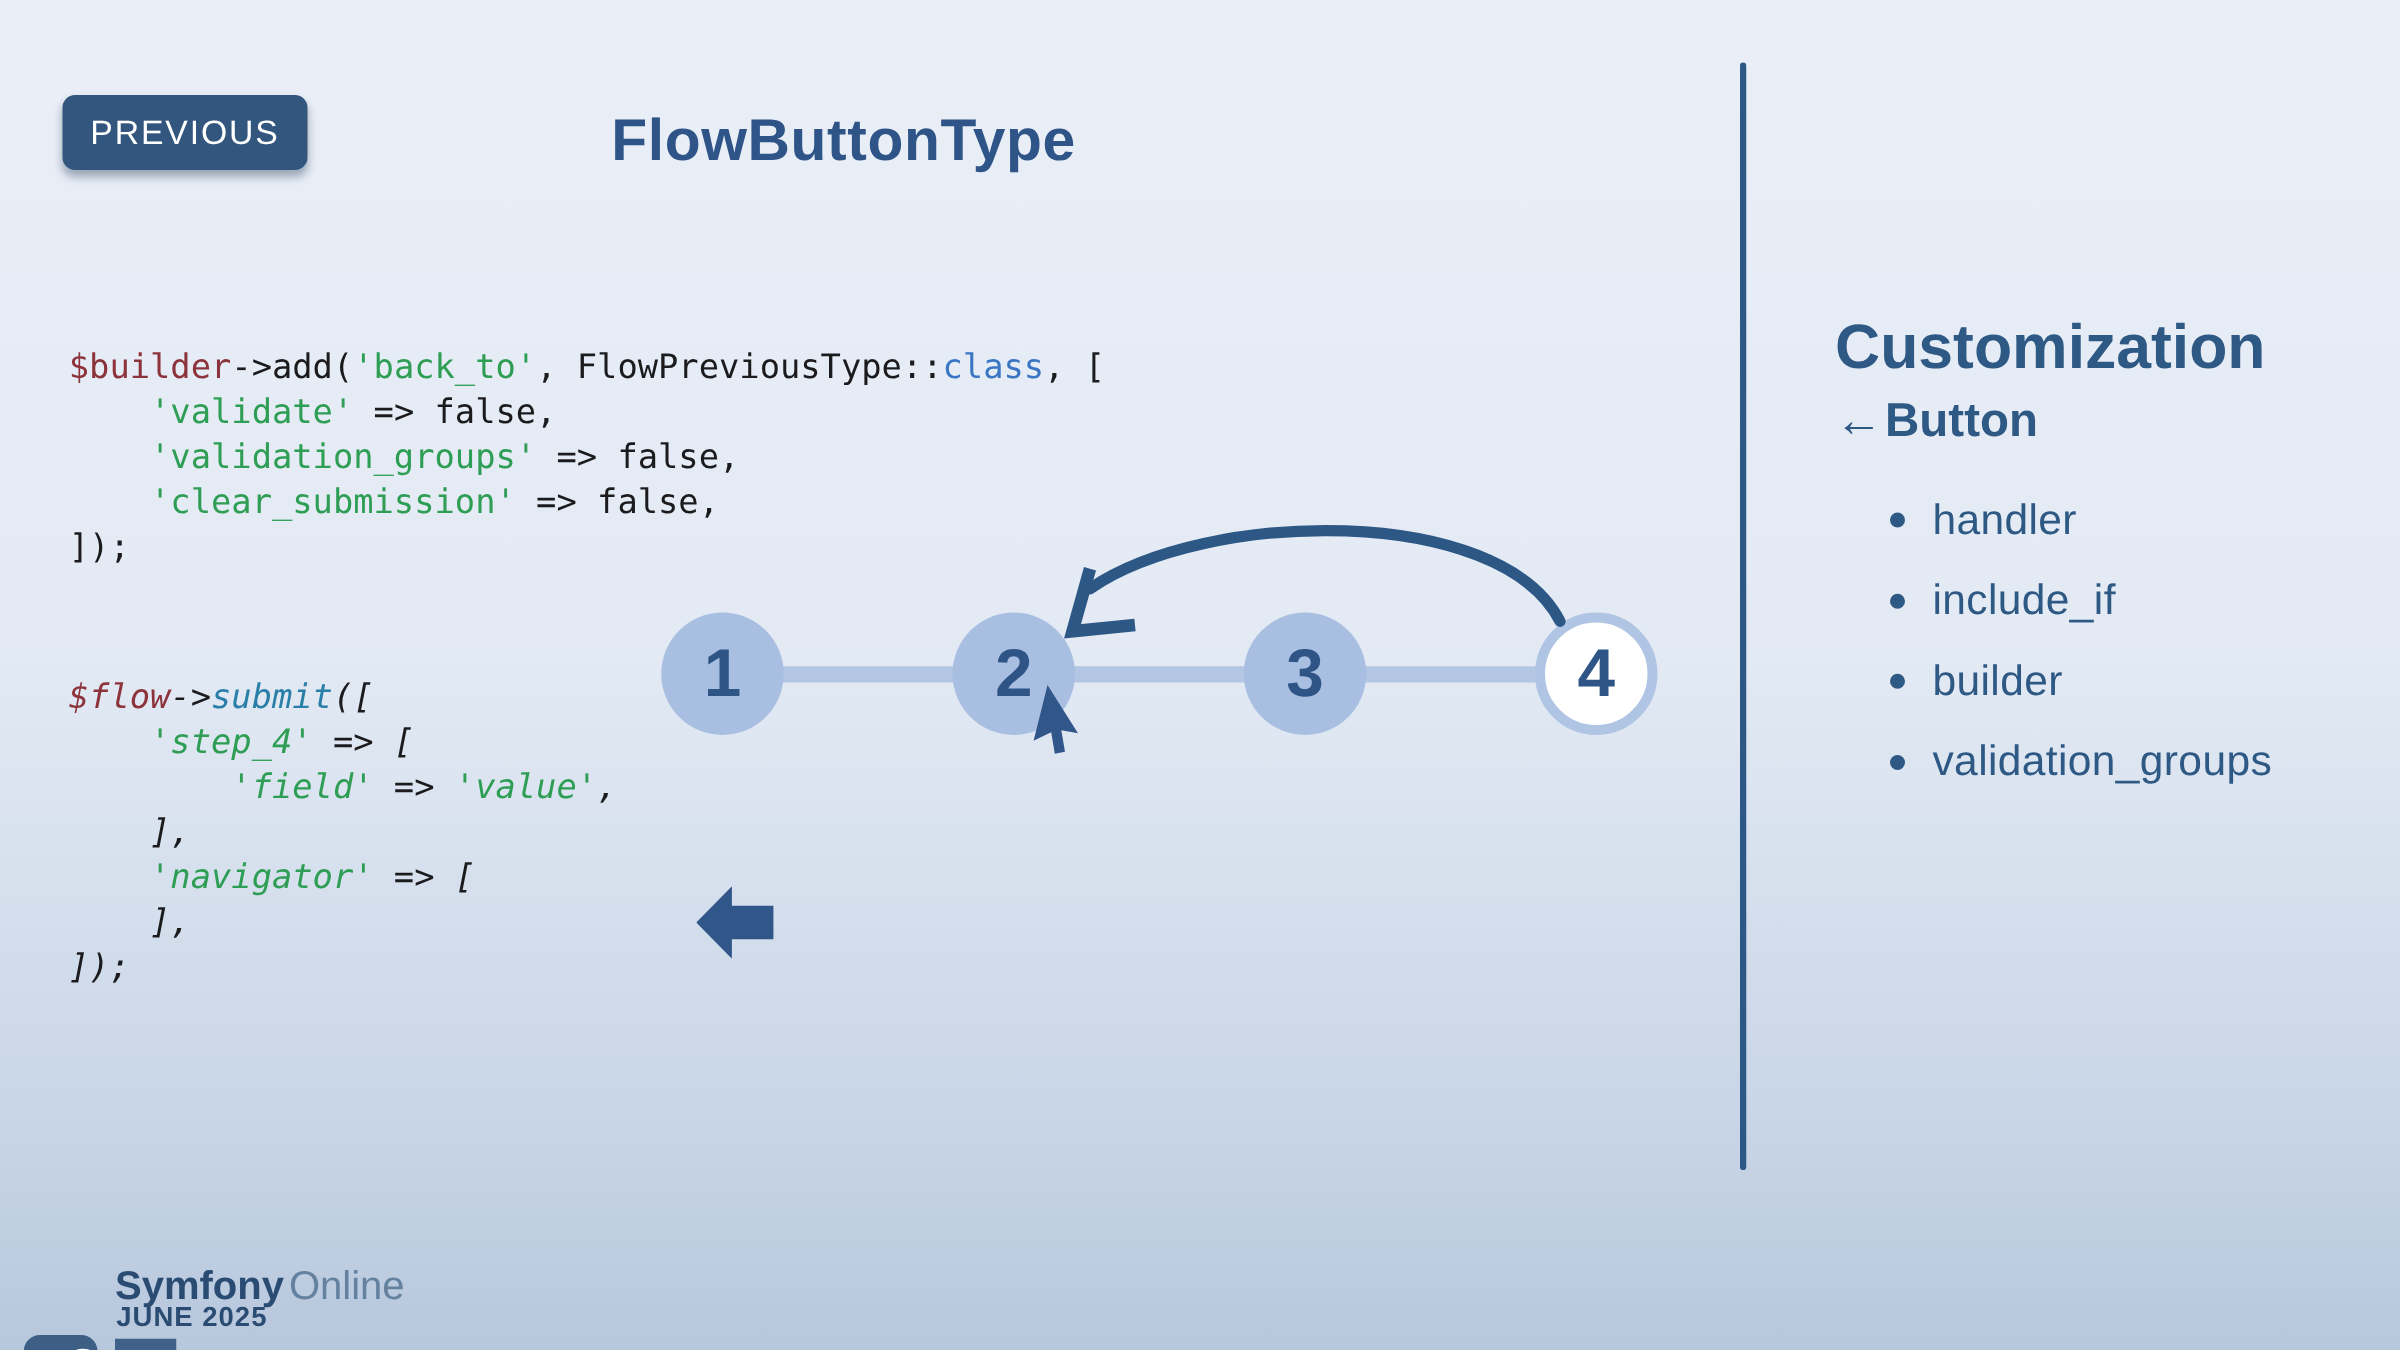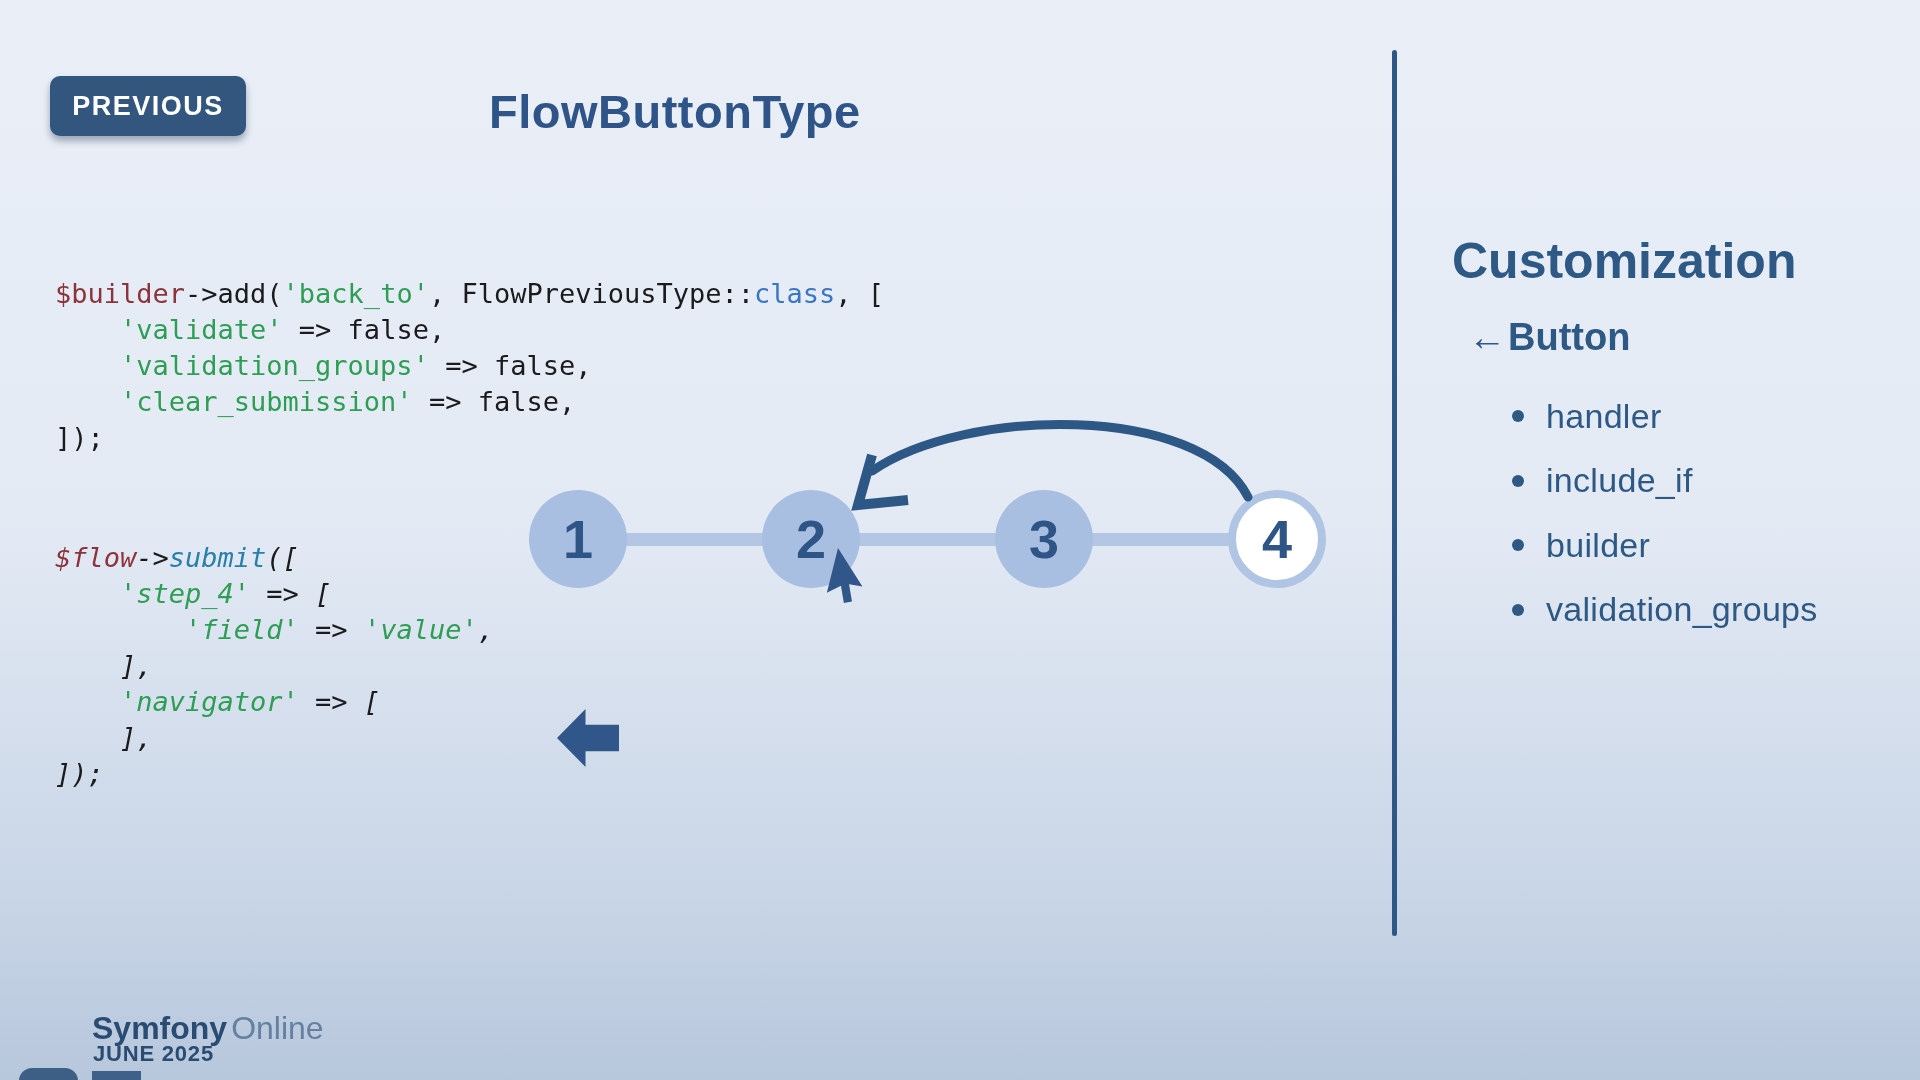--- a/index.html
+++ b/index.html
@@ -5,21 +5,21 @@
   html,body{margin:0;padding:0;background:#dfe6f0;}
   .slide{
     position:relative;width:1920px;height:1080px;overflow:hidden;
     background:linear-gradient(180deg,#eaeff7 0%,#e3eaf4 48%,#c9d6e7 82%,#b7c7dc 100%);
     font-family:"Liberation Sans",sans-serif;
   }
   
   .prev-btn{
     position:absolute;left:50px;top:76px;width:196px;height:60px;
     background:#33567f;border:none;border-radius:10px;
-    color:#ffffff;font-family:"Liberation Sans",sans-serif;font-weight:bold;
+    color:#ffffff;font-family:"Liberation Sans",sans-serif;font-weight:normal;
     font-size:27px;letter-spacing:1.5px;cursor:pointer;
     box-shadow:0 5px 7px rgba(40,60,90,.40);
   }
   .slide-title{
     position:absolute;left:489px;top:84px;margin:0;
     font-size:47px;font-weight:bold;color:#2e5488;letter-spacing:.5px;
   }
   
   .code{position:absolute;left:55px;font-family:"DejaVu Sans Mono",monospace;
         font-size:27px;line-height:36px;}
@@ -44,21 +44,21 @@
     background:#a9bfe2;display:flex;align-items:center;justify-content:center;
     font-size:54px;font-weight:bold;color:#2e5586;box-sizing:border-box;
   }
   .step-1{left:529px;} .step-2{left:762px;} .step-3{left:995px;}
   .step-4{left:1228px;background:#ffffff;border:8px solid #b0c5e3;}
   .diagram-overlay{position:absolute;left:820px;top:385px;width:480px;height:240px;}
   
   .divider{position:absolute;left:1392px;top:50px;width:5px;height:886px;
            background:#2d5886;border-radius:3px;}
   
-  .side-heading{position:absolute;left:1452px;top:232px;margin:0;
+  .side-heading{position:absolute;left:1452px;top:232px;margin:16px;
                 font-size:50px;font-weight:bold;color:#2e5984;}
   .side-sub{position:absolute;left:1468px;top:316px;margin:0;
             font-size:38px;font-weight:bold;color:#2e5984;}
   .side-sub .arrow-glyph{margin-right:2px;}
   .side-list{position:absolute;left:1500px;top:384px;margin:0;padding:0;list-style:none;}
   .side-list li{display:flex;align-items:center;height:64.5px;}
   .bullet-dot{width:12px;height:12px;border-radius:50%;background:#2e5984;
               margin:0 22px 0 12px;flex:0 0 auto;}
   .bullet-label{font-size:34px;font-weight:normal;color:#2e5984;letter-spacing:.3px;}
   

